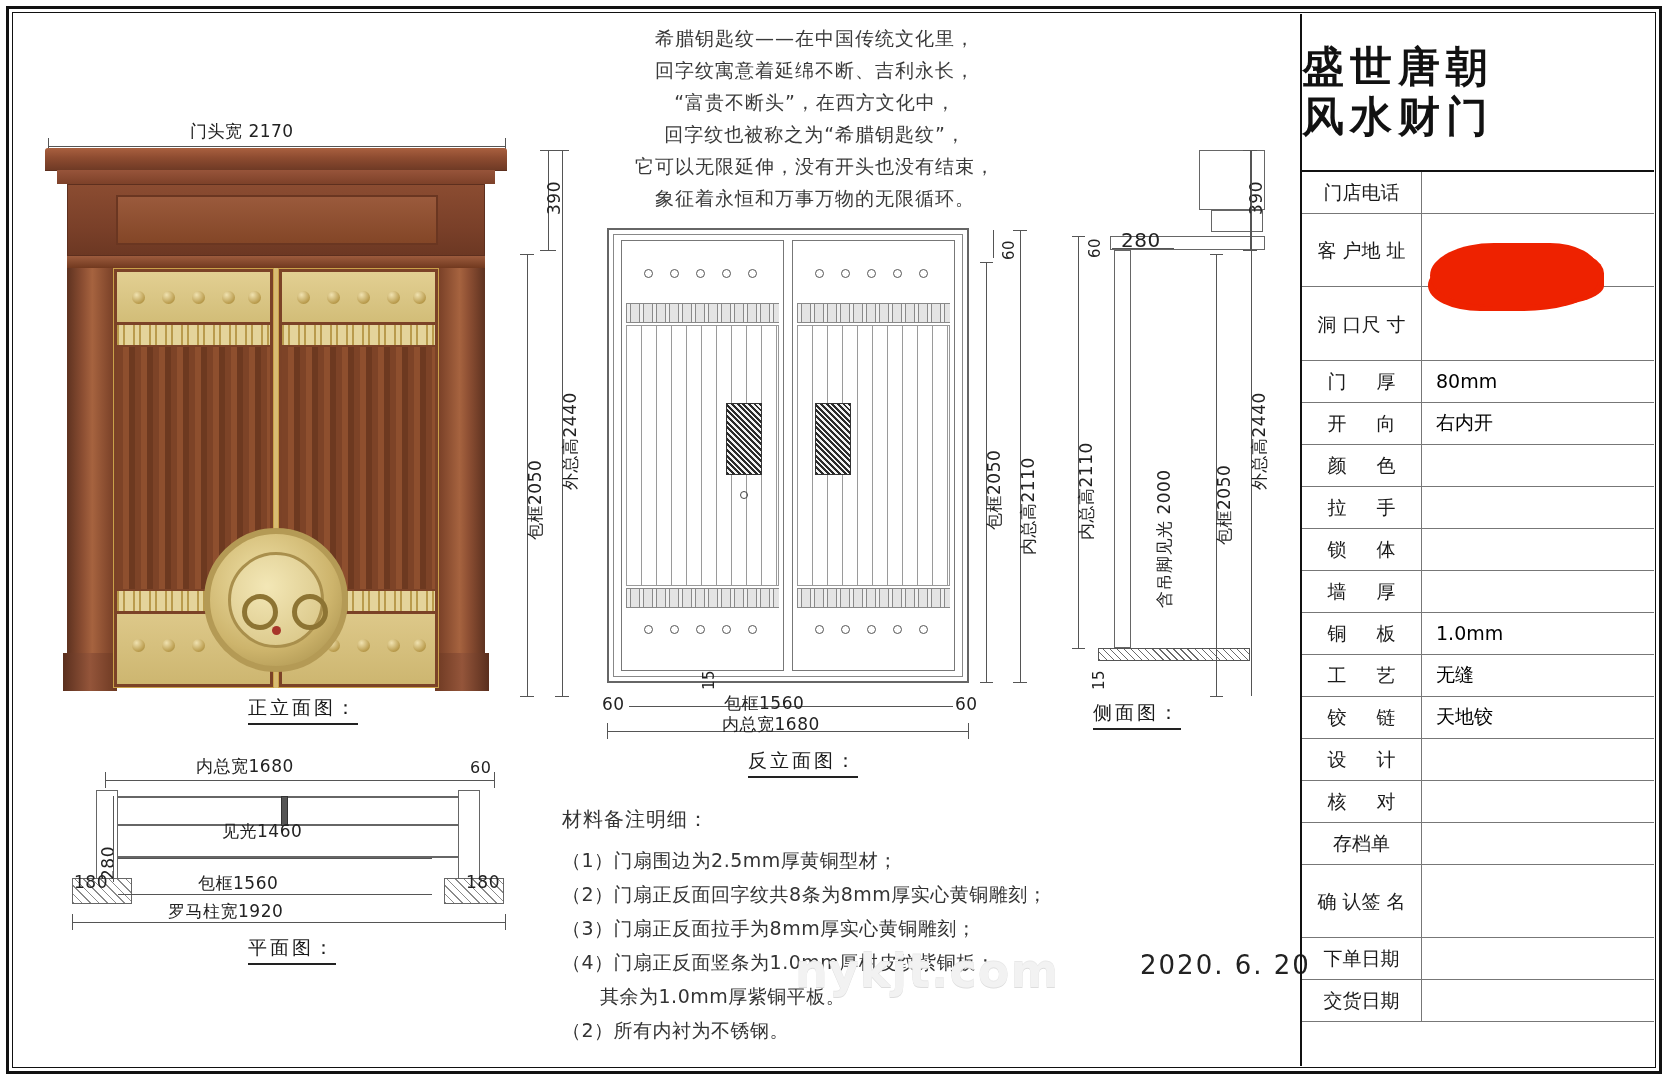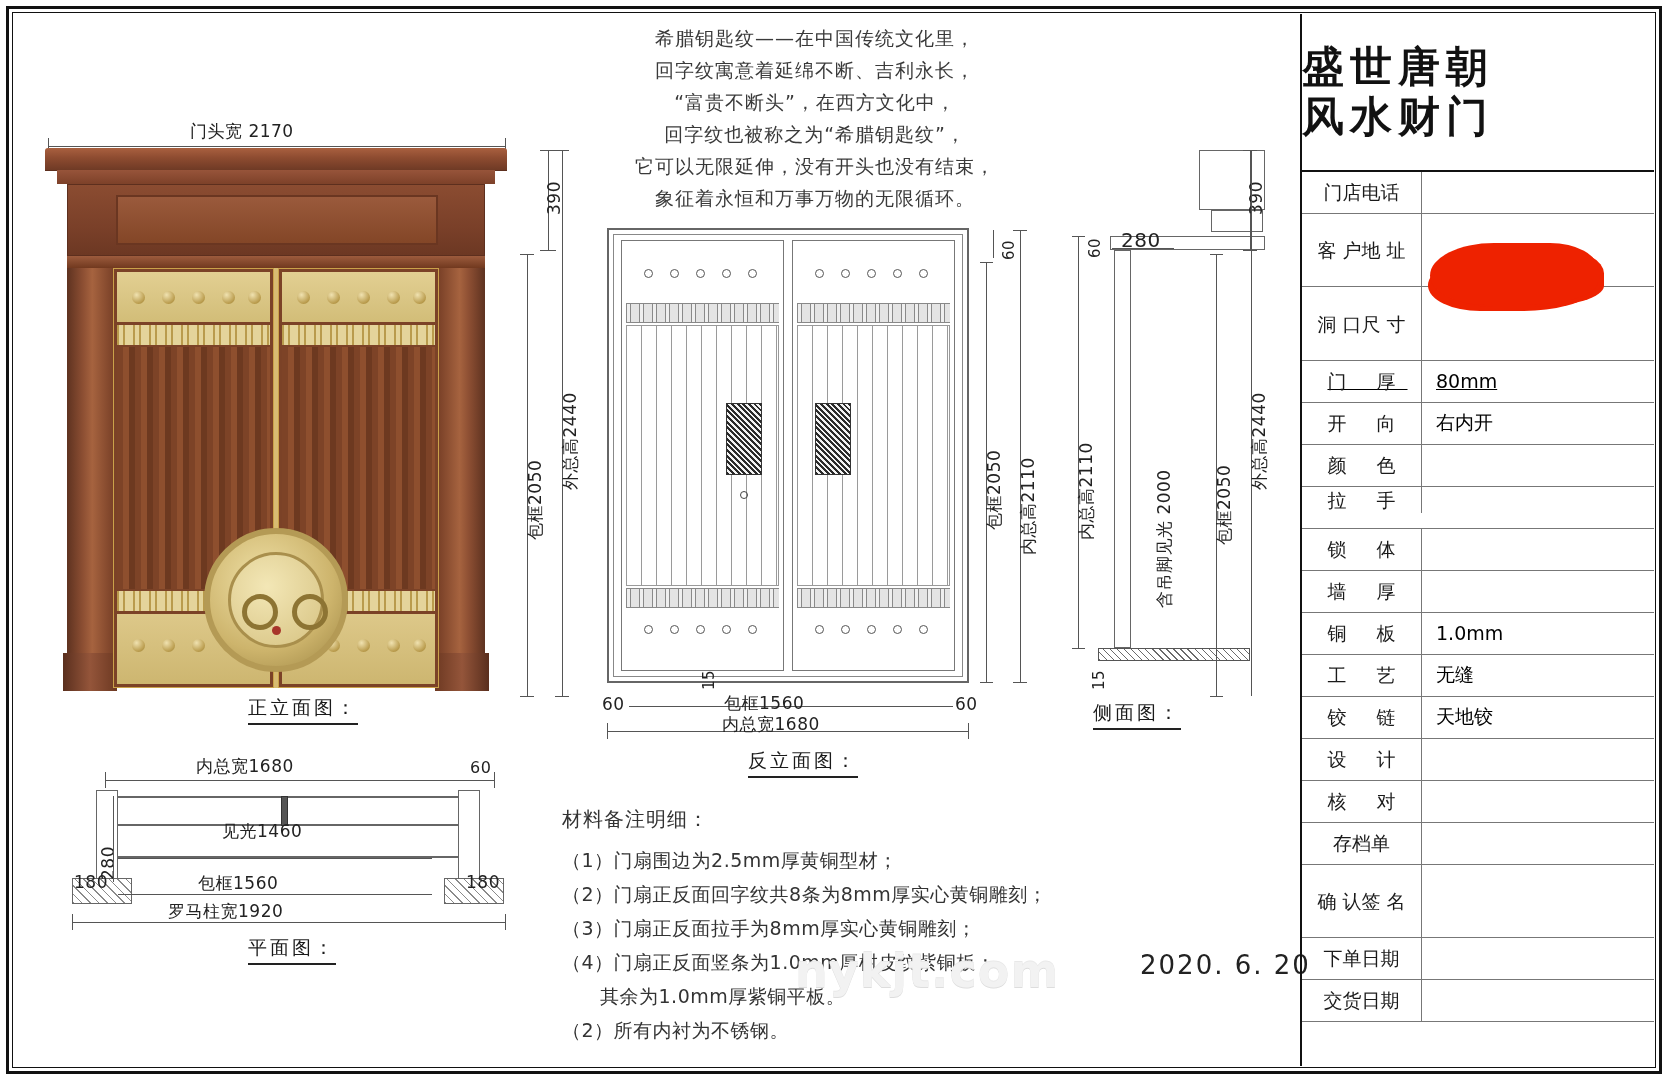--- a/index.html
+++ b/index.html
@@ -393,39 +393,39 @@
           <div class="v"></div>
         </div>
         <div class="tbrow" style="height: 73.4588px;">
           <div class="k">
             <span>洞 口</span>
             <br>
             <span>尺 寸</span>
           </div>
           <div class="v"></div>
         </div>
-        <div class="tbrow" style="height: 41.9765px; text-decoration: underline;">
+        <div class="tbrow" style="height: 41.9765px;">
           <div class="k">
             <span class="sp">门 厚</span>
           </div>
           <div class="v">80mm</div>
         </div>
         <div class="tbrow" style="height: 41.9765px;">
           <div class="k">
             <span class="sp">开 向</span>
           </div>
           <div class="v">右内开</div>
         </div>
         <div class="tbrow" style="height: 41.9765px;">
           <div class="k">
             <span class="sp">颜 色</span>
           </div>
           <div class="v"></div>
         </div>
-        <div class="tbrow" style="height: 41.9765px; flex-direction: column;">
+        <div class="tbrow" style="height: 41.9765px;">
           <div class="k">
             <span class="sp">拉 手</span>
           </div>
           <div class="v"></div>
         </div>
         <div class="tbrow" style="height: 41.9765px;">
           <div class="k">
             <span class="sp">锁 体</span>
           </div>
           <div class="v"></div>

